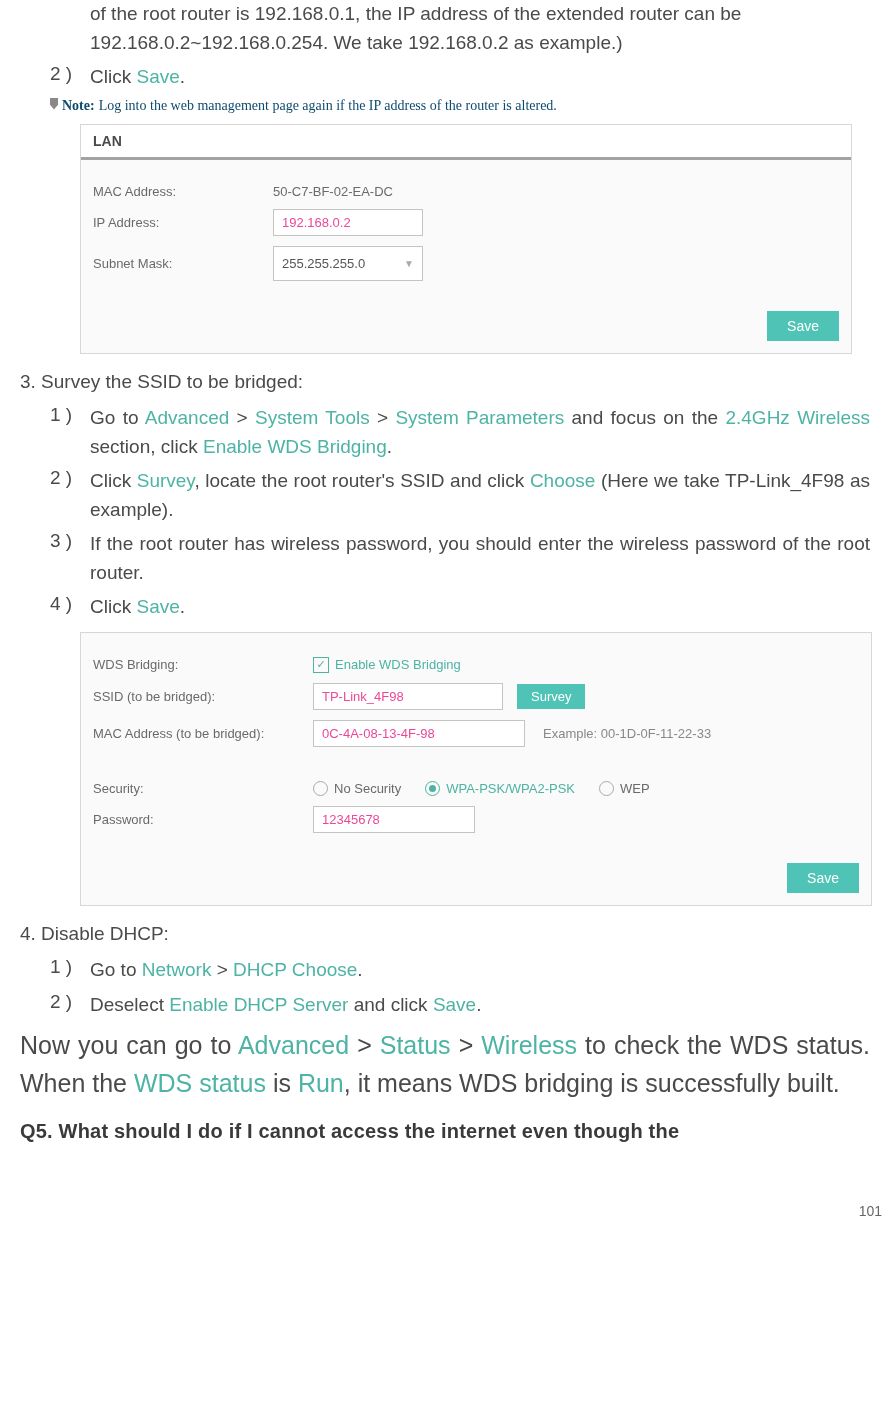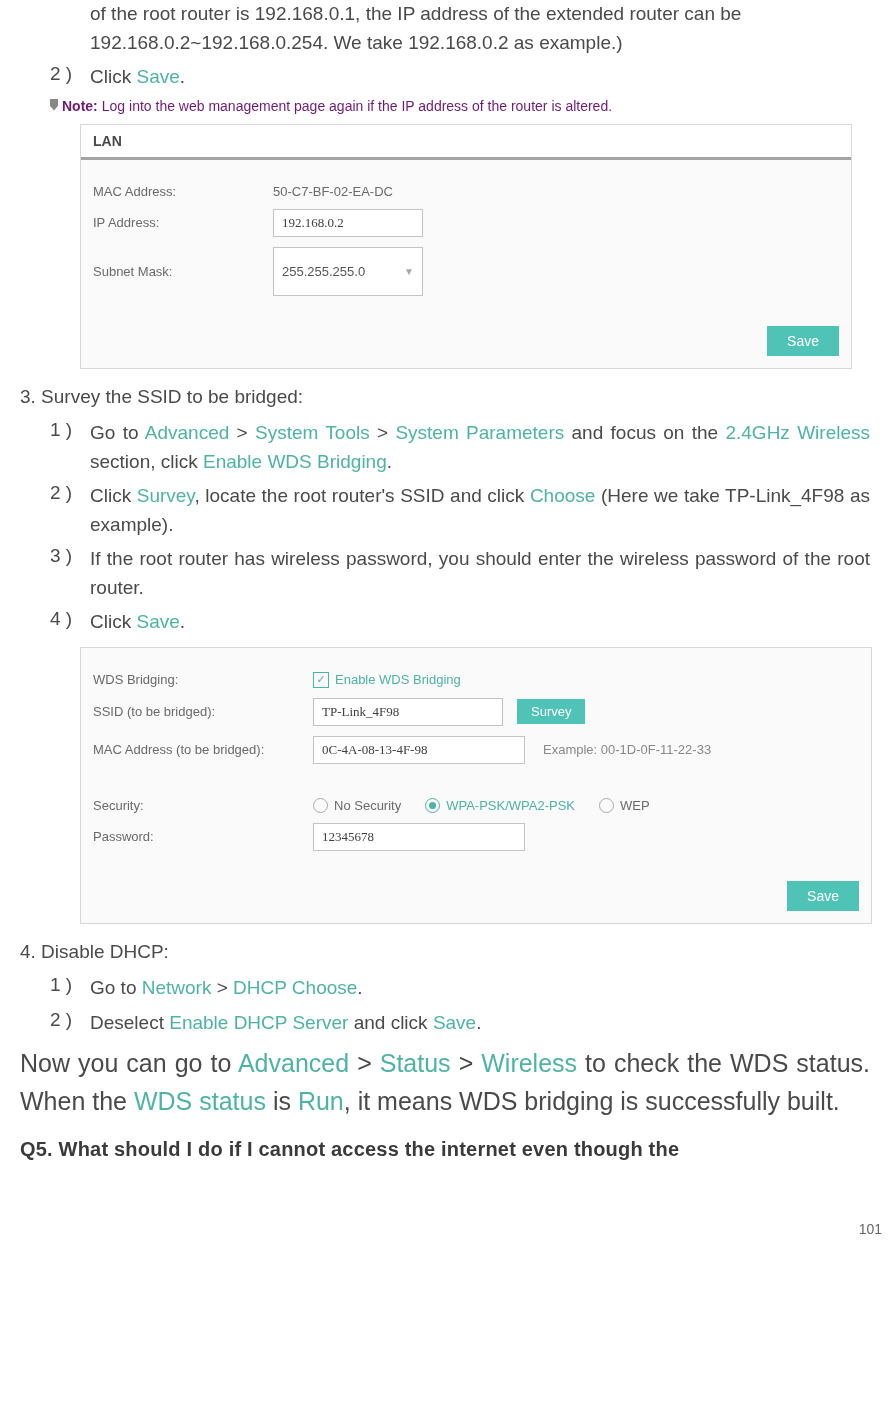--- a/index.html
+++ b/index.html
@@ -17,22 +17,23 @@
   .body-text {
     font-size: 25px;
     line-height: 1.5;
     color: #4a4a4a;
   }
   .teal { color: #4db3a4; }
   .note-row {
     display: flex;
     align-items: baseline;
     font-size: 14px;
-    color: #701a75;
+    color: #0c4a6e;
     margin: 6px 0 10px 30px;
+    font-family: Liberation Serif, serif;
   }
   .note-flag {
     width: 8px;
     height: 12px;
     background: #888;
     display: inline-block;
     margin-right: 4px;
     clip-path: polygon(0 0, 100% 0, 100% 60%, 50% 100%, 0 60%);
     vertical-align: baseline;
   }
@@ -93,28 +94,27 @@
     color: #6a6a6a;
     font-size: 13px;
   }
   .panel2 .form-label { flex: 0 0 220px; }
   .input-box {
     border: 1px solid #c4c4c4;
     background: #fff;
     padding: 5px 8px;
     width: 150px;
     font-size: 13px;
-    color: #404040;
+    color: #ec4899;
     box-sizing: border-box;
-    font-family: Liberation Serif, serif;
   }
   .select-box {
     border: 1px solid #c4c4c4;
     background: #fff;
-    padding: 16px 8px;
+    padding: 9px 8px;
     width: 150px;
     font-size: 13px;
     color: #555;
     display: flex;
     justify-content: space-between;
     align-items: center;
     box-sizing: border-box;
   }
   .select-caret {
     color: #aaa;
@@ -296,21 +296,21 @@
             <span class="teal">WPA-PSK/WPA2-PSK</span>
           </div>
           <div class="radio-item">
             <span class="radio-circle"></span>
             <span>WEP</span>
           </div>
         </div>
       </div>
       <div class="form-row">
         <div class="form-label">Password:</div>
-        <div class="input-box" style="width:212px">12345678</div>
+        <div class="input-box" style="width:162px">12345678</div>
       </div>
     </div>
     <div class="btn-row">
       <button class="btn-save">Save</button>
     </div>
   </div>
 
   <div class="section-head body-text">4. Disable DHCP:</div>
 
   <div class="step-row">

